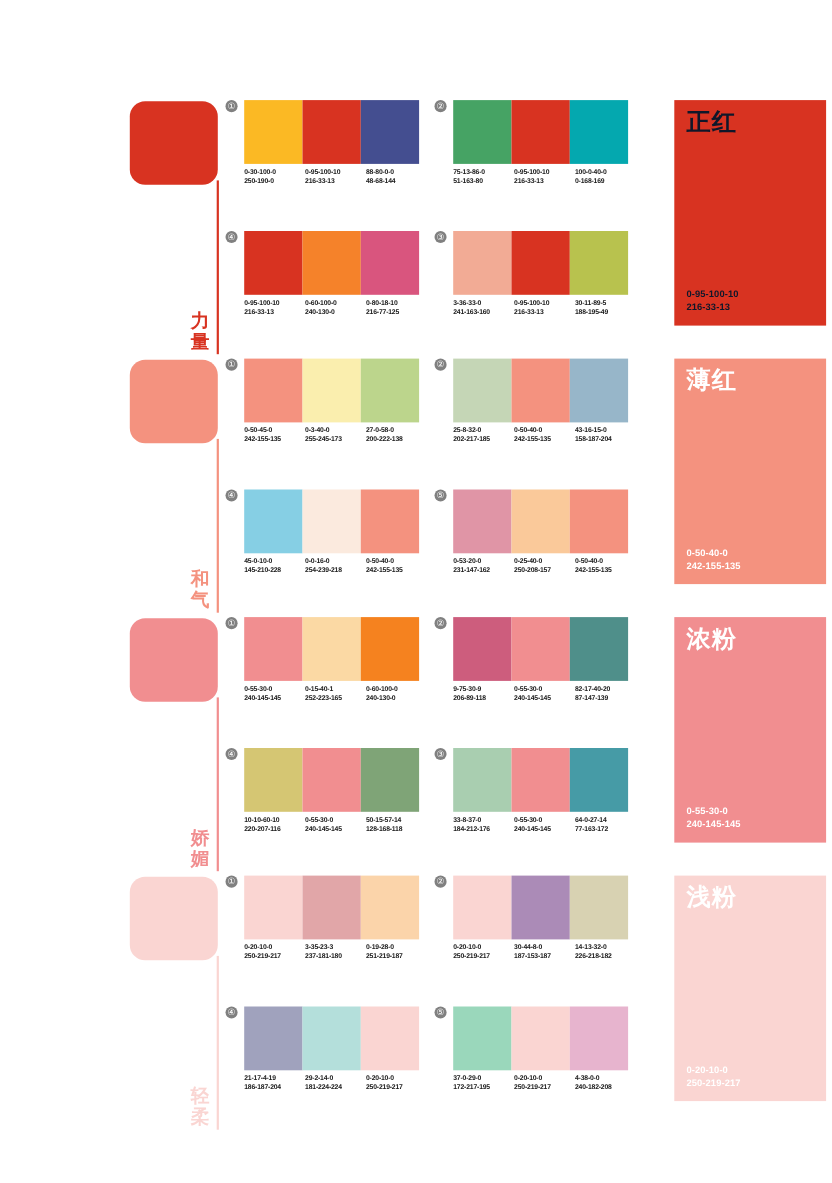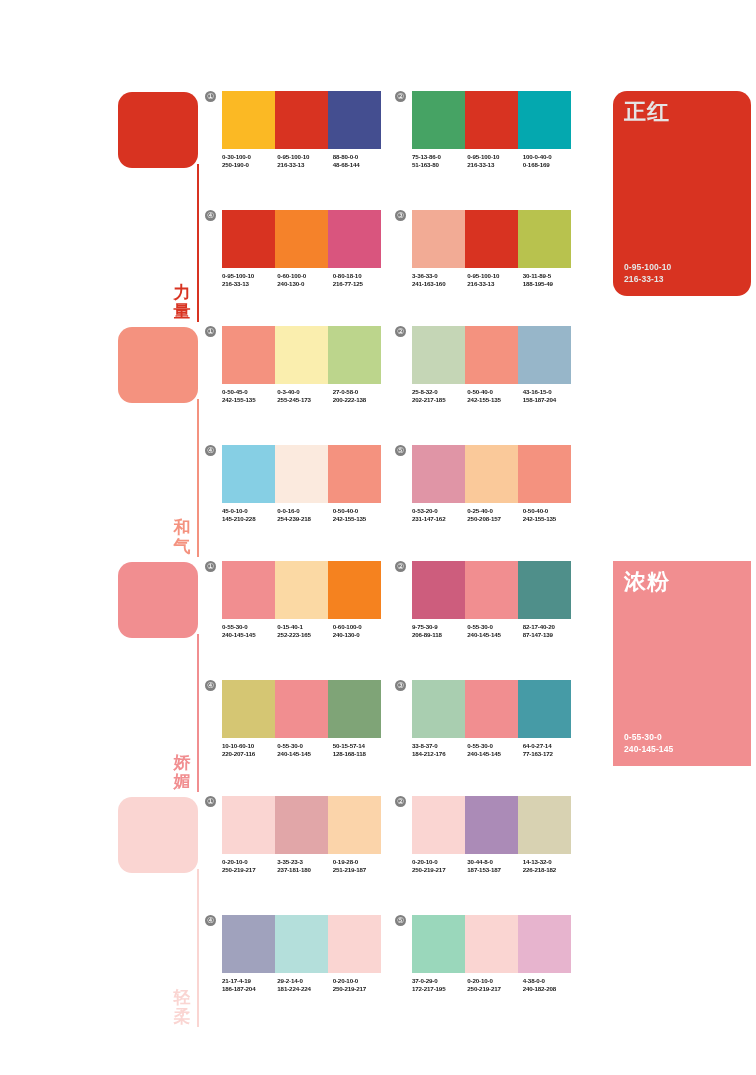--- a/index.html
+++ b/index.html
@@ -253,21 +253,21 @@
                 <span class="cmyk">0-95-100-10</span>
                 <span class="rgb">216-33-13</span>
               </div>
               <div class="lbl">
                 <span class="cmyk">30-11-89-5</span>
                 <span class="rgb">188-195-49</span>
               </div>
             </div>
           </div>
         </div>
-        <div class="hero" style="background: rgb(216, 51, 33); color: #e5e5e5; border-radius: 14px;">
+        <div class="hero" style="background: rgb(216, 51, 33); color: #0f172a;">
           <div class="hero-title">正红</div>
           <div class="hero-vals">
             <span>0-95-100-10</span>
             <span>216-33-13</span>
           </div>
         </div>
       </div>
       <div class="row" style="top: 323px;">
         <div class="chip-col">
           <div class="chip" style="background: rgb(244, 146, 127);"></div>
@@ -360,20 +360,27 @@
                 <span class="cmyk">0-25-40-0</span>
                 <span class="rgb">250-208-157</span>
               </div>
               <div class="lbl">
                 <span class="cmyk">0-50-40-0</span>
                 <span class="rgb">242-155-135</span>
               </div>
             </div>
           </div>
         </div>
+        <div class="hero" style="background: rgb(244, 146, 127); color: rgb(255, 255, 255);">
+          <div class="hero-title">薄红</div>
+          <div class="hero-vals">
+            <span>0-50-40-0</span>
+            <span>242-155-135</span>
+          </div>
+        </div>
       </div>
       <div class="row" style="top: 558px;">
         <div class="chip-col">
           <div class="chip" style="background: rgb(241, 142, 144);"></div>
           <div class="connector" style="background: rgb(241, 142, 144);"></div>
           <div class="vtag" style="color: rgb(241, 142, 144);">
             <span>娇</span>
             <span>媚</span>
           </div>
         </div>
@@ -567,15 +574,22 @@
                 <span class="cmyk">0-20-10-0</span>
                 <span class="rgb">250-219-217</span>
               </div>
               <div class="lbl">
                 <span class="cmyk">4-38-0-0</span>
                 <span class="rgb">240-182-208</span>
               </div>
             </div>
           </div>
         </div>
+        <div class="hero" style="background: rgb(250, 213, 210); color: rgb(255, 255, 255);">
+          <div class="hero-title">浅粉</div>
+          <div class="hero-vals">
+            <span>0-20-10-0</span>
+            <span>250-219-217</span>
+          </div>
+        </div>
       </div>
     </div>
 </div>
 
 </body></html>

